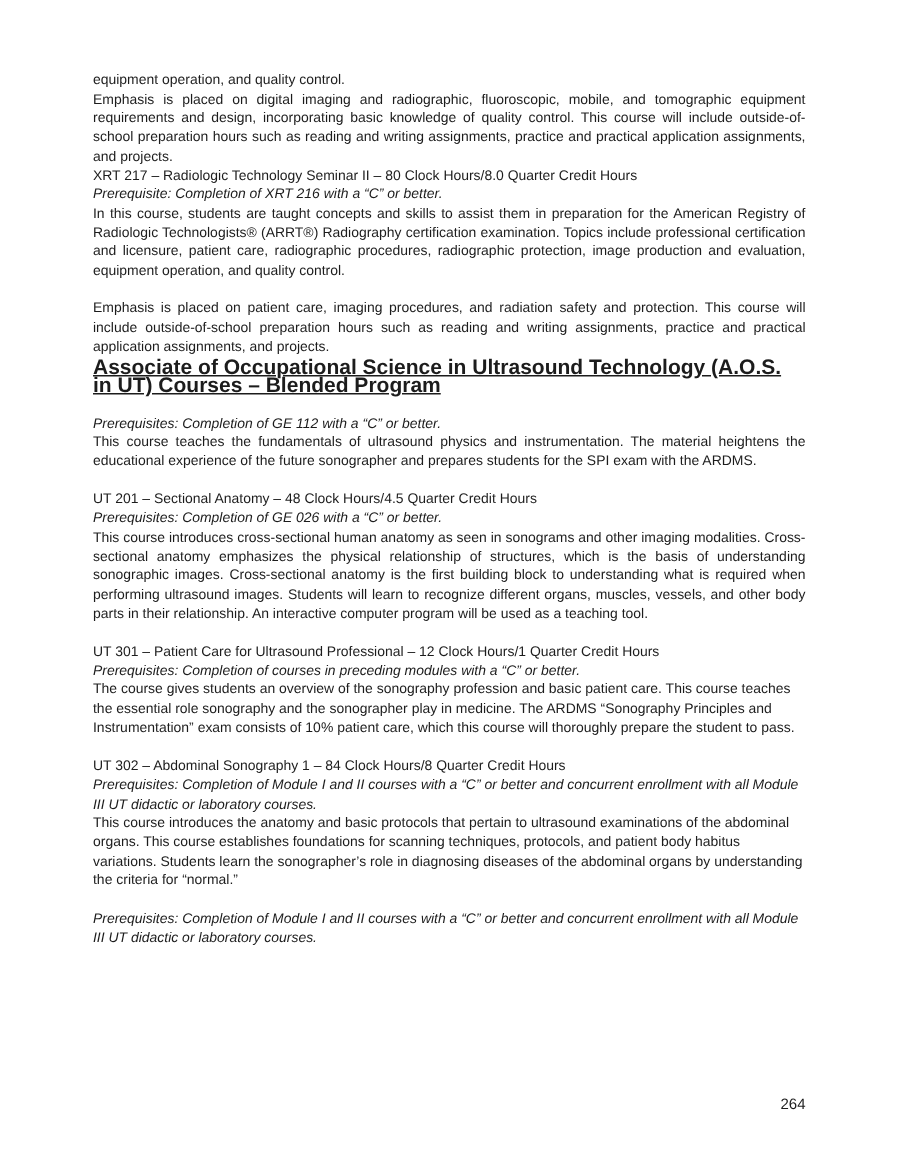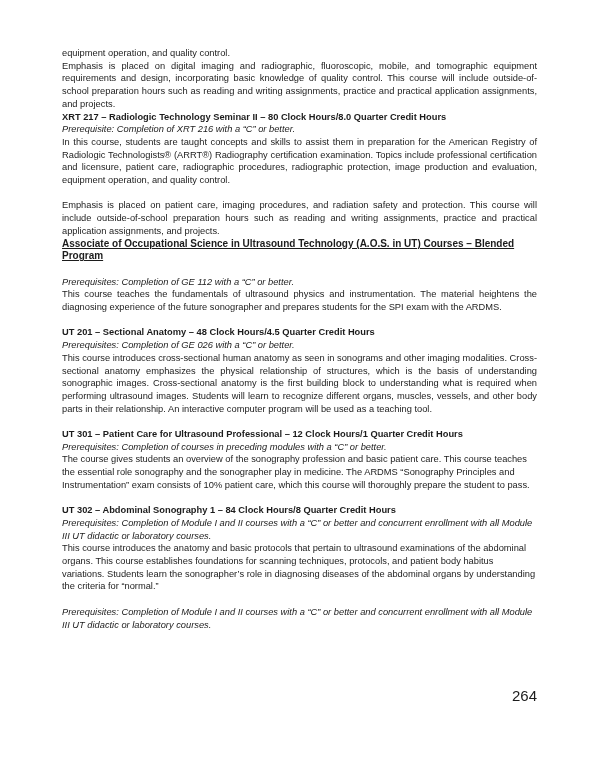--- a/index.html
+++ b/index.html
@@ -17,34 +17,34 @@
     font-family: "Liberation Sans", sans-serif;
     font-size: 9.3px;
     line-height: 12.7px;
     padding: 47px 63px 0 62px;
     overflow: hidden;
   }
   .block { margin: 0 0 12.7px 0; }
   .page p { margin: 0; }
   .justify { text-align: justify; }
   .left { text-align: left; }
-  .course-heading { font-weight: 700; }
+  .course-heading { font-weight: 400; }
   .prereq { font-style: italic; }
   .section-heading {
     font-weight: 700;
     text-decoration: underline;
     margin: 0 0 12.7px 0;
-    font-size: 10px;
+    font-size: 14px;
     line-height: 12.7px;
   }
   .page-number {
     position: absolute;
-    top: 690px;
+    top: 731px;
     right: 63px;
-    font-size: 15px;
+    font-size: 10px;
     line-height: 12.7px;
     color: #1c1c1c;
   }
 </style>
 </head>
 <body>
 
 <div class="page">
 
   <p class="block left">equipment operation, and quality control.</p>
@@ -56,21 +56,21 @@
     <p class="prereq">Prerequisite: Completion of XRT 216 with a “C” or better.</p>
     <p class="justify">In this course, students are taught concepts and skills to assist them in preparation for the American Registry of Radiologic Technologists® (ARRT®) Radiography certification examination. Topics include professional certification and licensure, patient care, radiographic procedures, radiographic protection, image production and evaluation, equipment operation, and quality control.</p>
   </section>
 
   <p class="block justify">Emphasis is placed on patient care, imaging procedures, and radiation safety and protection. This course will include outside-of-school preparation hours such as reading and writing assignments, practice and practical application assignments, and projects.</p>
 
   <h2 class="section-heading">Associate of Occupational Science in Ultrasound Technology (A.O.S. in UT) Courses – Blended Program</h2>
 
   <section class="block">
     <p class="prereq">Prerequisites: Completion of GE 112 with a “C” or better.</p>
-    <p class="justify">This course teaches the fundamentals of ultrasound physics and instrumentation. The material heightens the diagnosing experience of the future sonographer and prepares students for the SPI exam with the ARDMS.</p>
+    <p class="justify">This course teaches the fundamentals of ultrasound physics and instrumentation. The material heightens the educational experience of the future sonographer and prepares students for the SPI exam with the ARDMS.</p>
   </section>
 
   <section class="block">
     <p class="course-heading">UT 201 – Sectional Anatomy – 48 Clock Hours/4.5 Quarter Credit Hours</p>
     <p class="prereq">Prerequisites: Completion of GE 026 with a “C” or better.</p>
     <p class="justify">This course introduces cross-sectional human anatomy as seen in sonograms and other imaging modalities. Cross-sectional anatomy emphasizes the physical relationship of structures, which is the basis of understanding sonographic images. Cross-sectional anatomy is the first building block to understanding what is required when performing ultrasound images. Students will learn to recognize different organs, muscles, vessels, and other body parts in their relationship. An interactive computer program will be used as a teaching tool.</p>
   </section>
 
   <section class="block">
     <p class="course-heading">UT 301 – Patient Care for Ultrasound Professional – 12 Clock Hours/1 Quarter Credit Hours</p>

